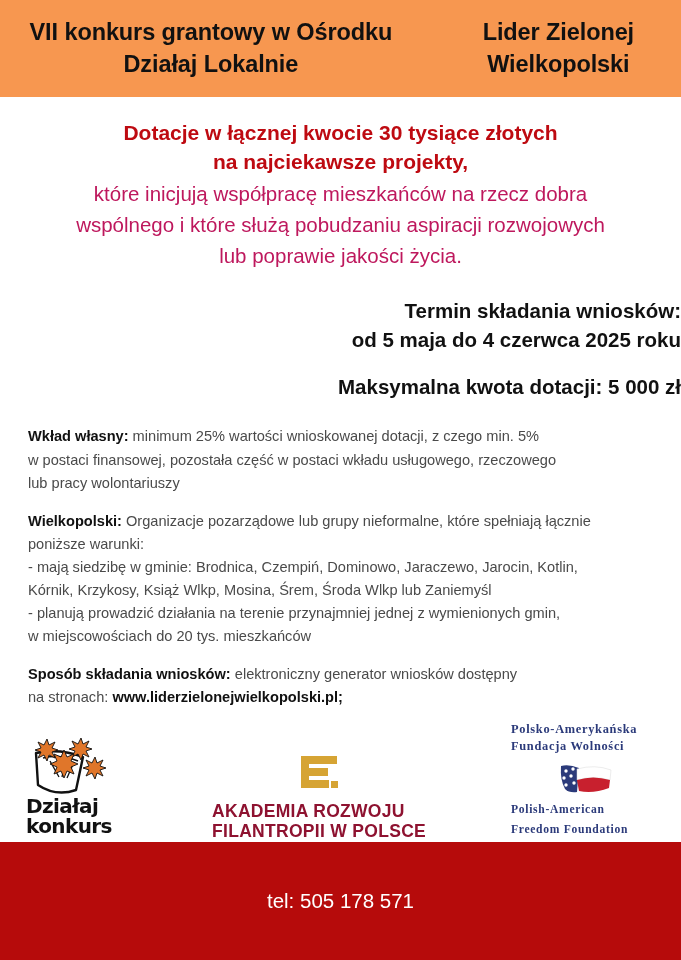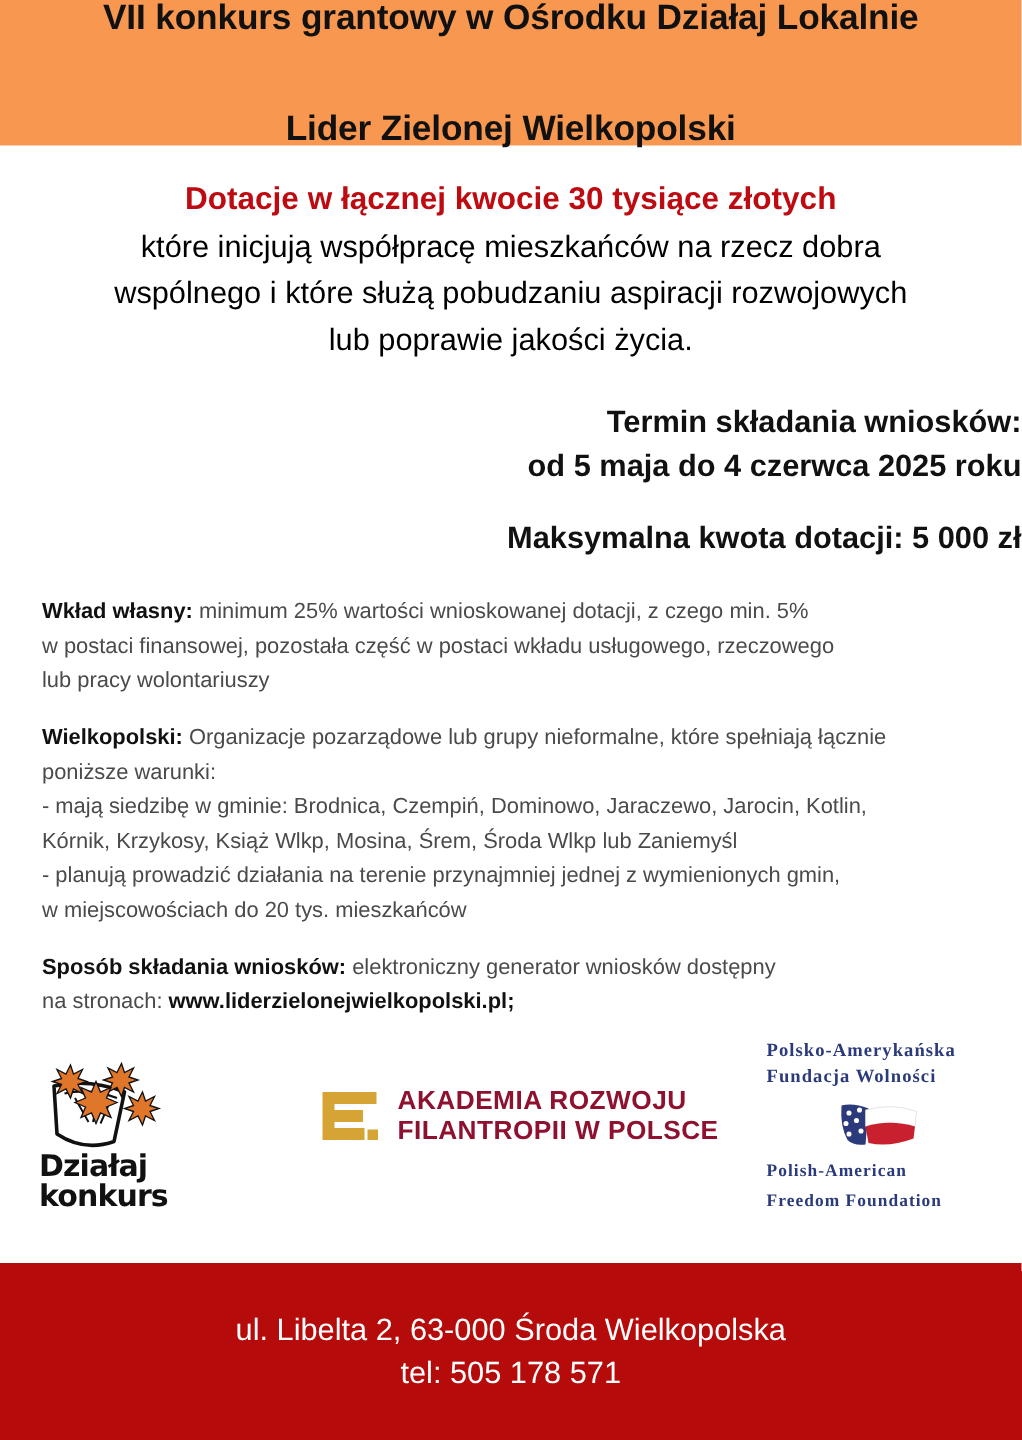--- a/index.html
+++ b/index.html
@@ -21,21 +21,20 @@
     display: flex;
     flex-direction: column;
     background: #ffffff;
   }
 
   
   .header-band {
     background: #F79750;
     height: 97px;
     display: flex;
-    flex-direction: column;
     align-items: center;
     justify-content: center;
     padding: 0 14px;
     box-sizing: border-box;
     gap: 42px;
   }
   .header-band .hline {
     font-size: 23.5px;
     font-weight: bold;
     color: #111111;
@@ -54,21 +53,21 @@
     text-align: center;
     padding-top: 22px;
   }
   .lead-red {
     color: #BE0A11;
     font-weight: bold;
     font-size: 21px;
     line-height: 1.38;
   }
   .lead-black {
-    color: #000000;
+    color: #be185d;
     font-size: 20.5px;
     line-height: 1.42;
     margin-top: 2px;
   }
 
   .term-block {
     text-align: right;
     margin-top: 26px;
   }
   .term-block .term-line {
@@ -134,20 +133,21 @@
     margin-top: -2px;
   }
 
   .logo-arfp {
     position: absolute;
     left: 212px;
     top: 32px;
     display: flex;
     align-items: center;
     gap: 11px;
+    flex-direction: column;
   }
   .logo-arfp .arfp-mark {
     width: 42px;
     height: 38px;
     flex: none;
   }
   .logo-arfp .arfp-text {
     color: #8E1230;
     font-weight: bold;
     font-size: 17.5px;
@@ -204,20 +204,21 @@
 
   <div class="header-band">
     <div class="hline">VII konkurs grantowy w Ośrodku Działaj Lokalnie</div>
     <div class="hline">Lider Zielonej Wielkopolski</div>
   </div>
 
   <div class="body-area">
 
     <div class="lead-block">
       <div class="lead-red">Dotacje w łącznej kwocie 30 tysiące złotych</div>
+      <div class="lead-red">na najciekawsze projekty,</div>
       <div class="lead-black">które inicjują współpracę mieszkańców na rzecz dobra</div>
       <div class="lead-black">wspólnego i które służą pobudzaniu aspiracji rozwojowych</div>
       <div class="lead-black">lub poprawie jakości życia.</div>
     </div>
 
     <div class="term-block">
       <div class="term-line">Termin składania wniosków:</div>
       <div class="term-line">od 5 maja do 4 czerwca 2025 roku</div>
       <div class="max-line">Maksymalna kwota dotacji: 5 000 zł</div>
     </div>
@@ -294,17 +295,16 @@
           <path d="M22 22 Q38 17 55 22 L54 30 Q38 36 24 33 Z" fill="#C8202E"></path>
         </svg>
         <div class="pafw-bot">Polish-American</div>
         <div class="pafw-bot">Freedom Foundation</div>
       </div>
 
     </div>
   </div>
 
   <div class="footer-band">
-    <div class="fline">ul. Libelta 2, 63-000 Środa Wielkopolska</div>
     <div class="fline">tel: 505 178 571</div>
   </div>
 
 </div>
 
 </body></html>

